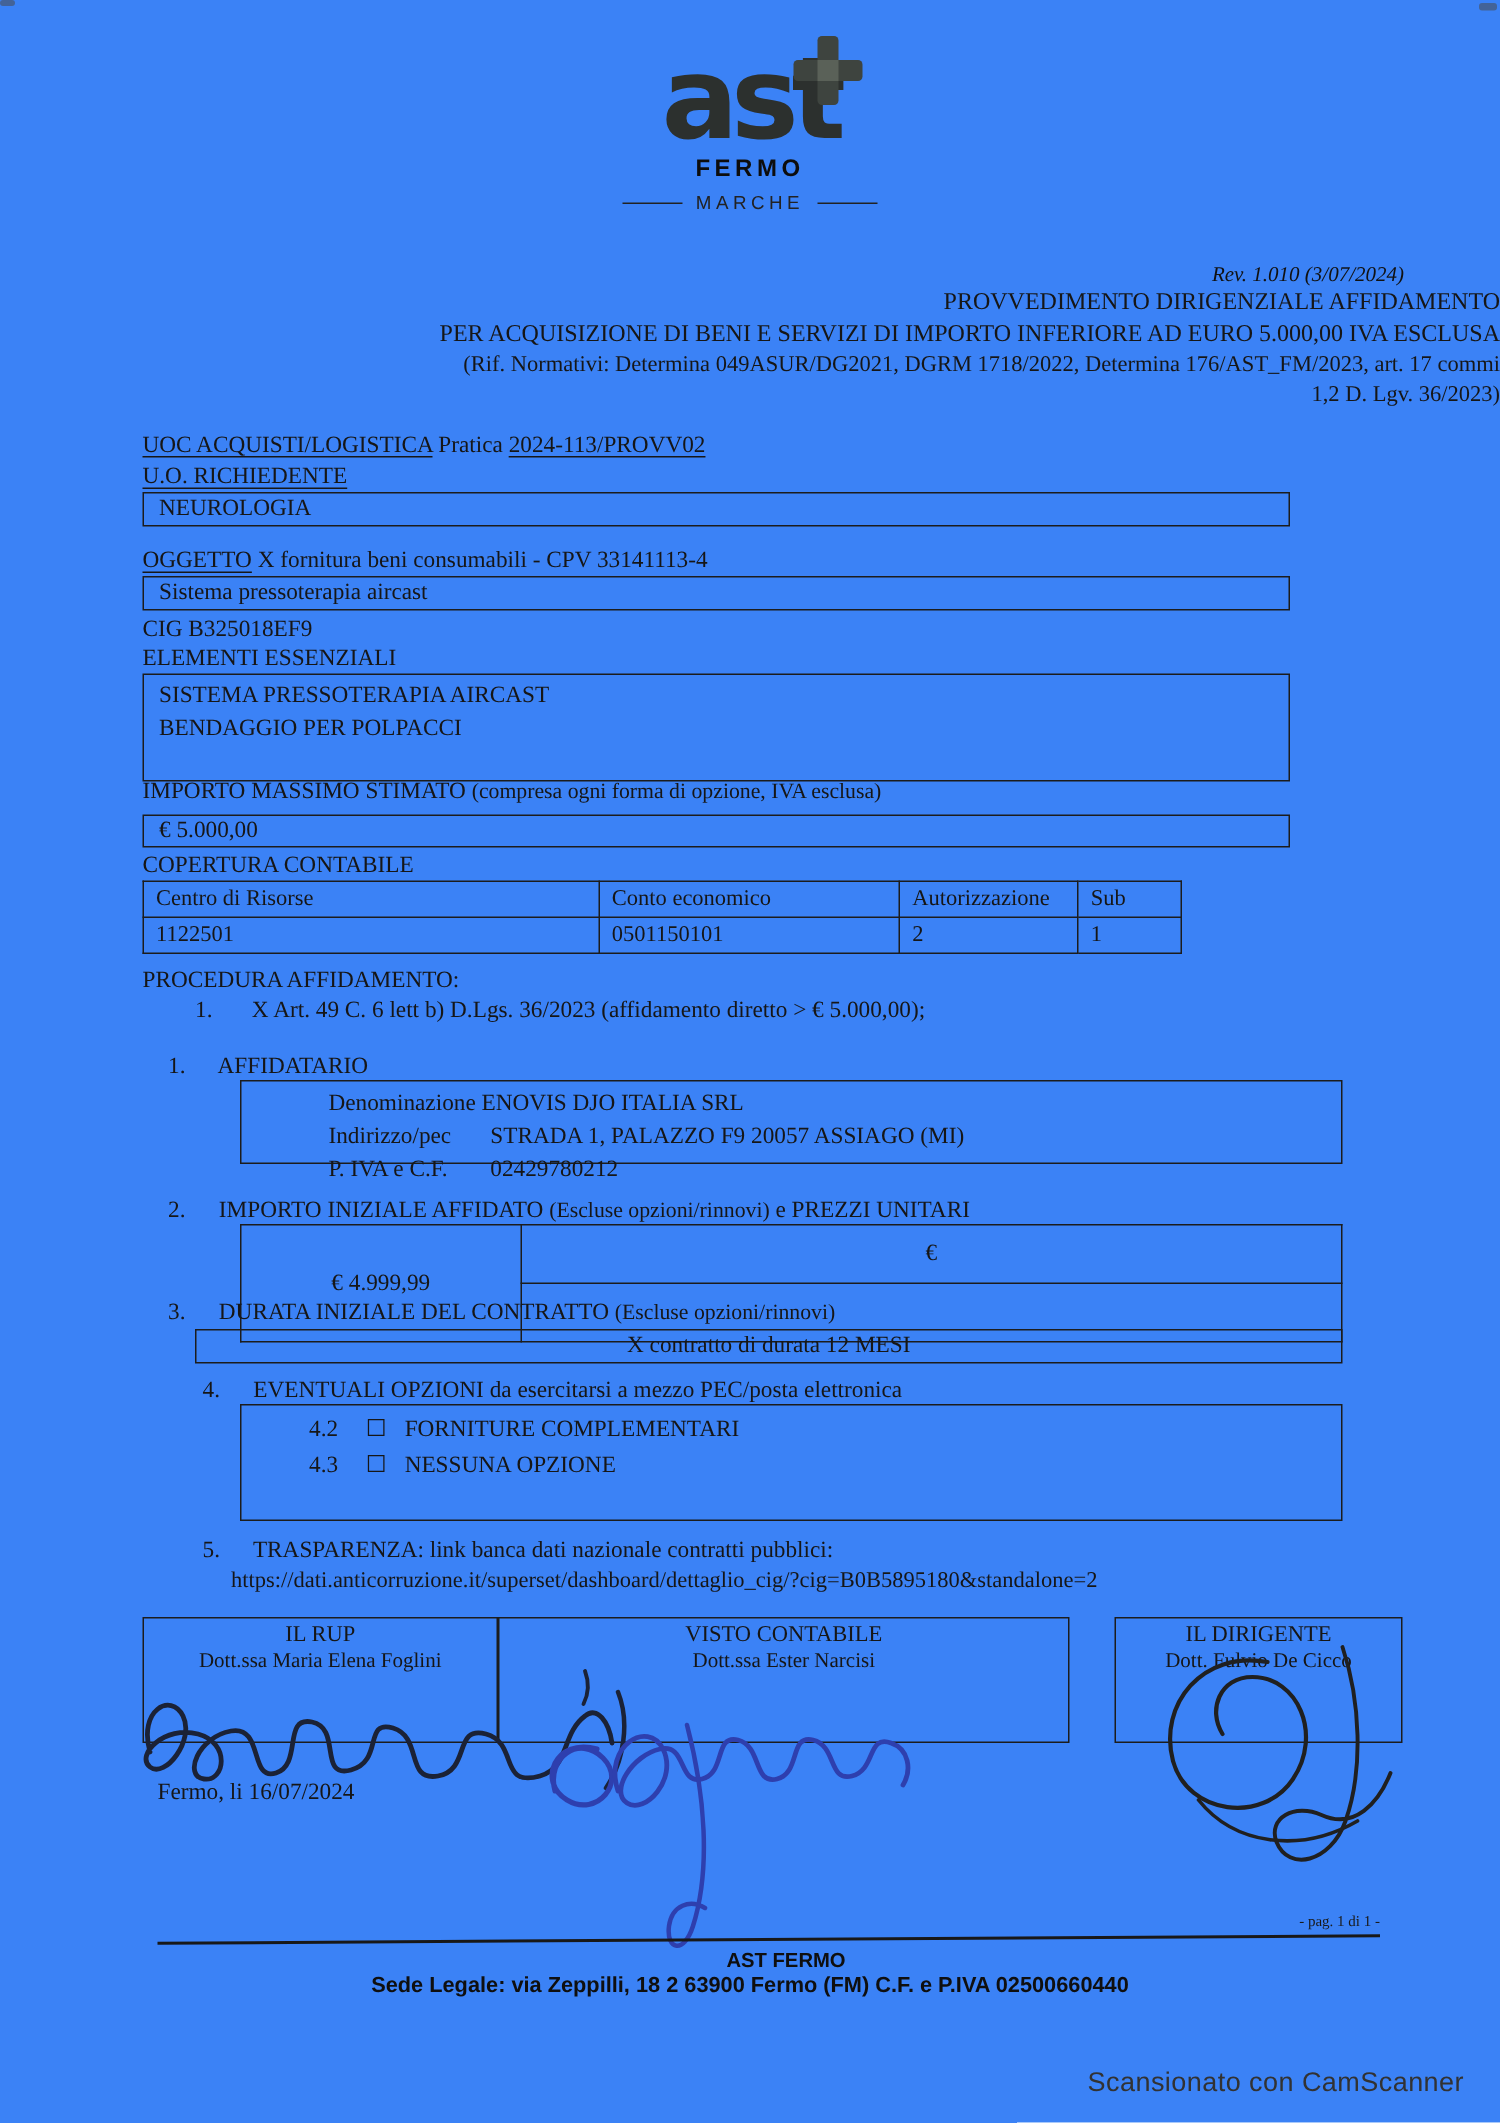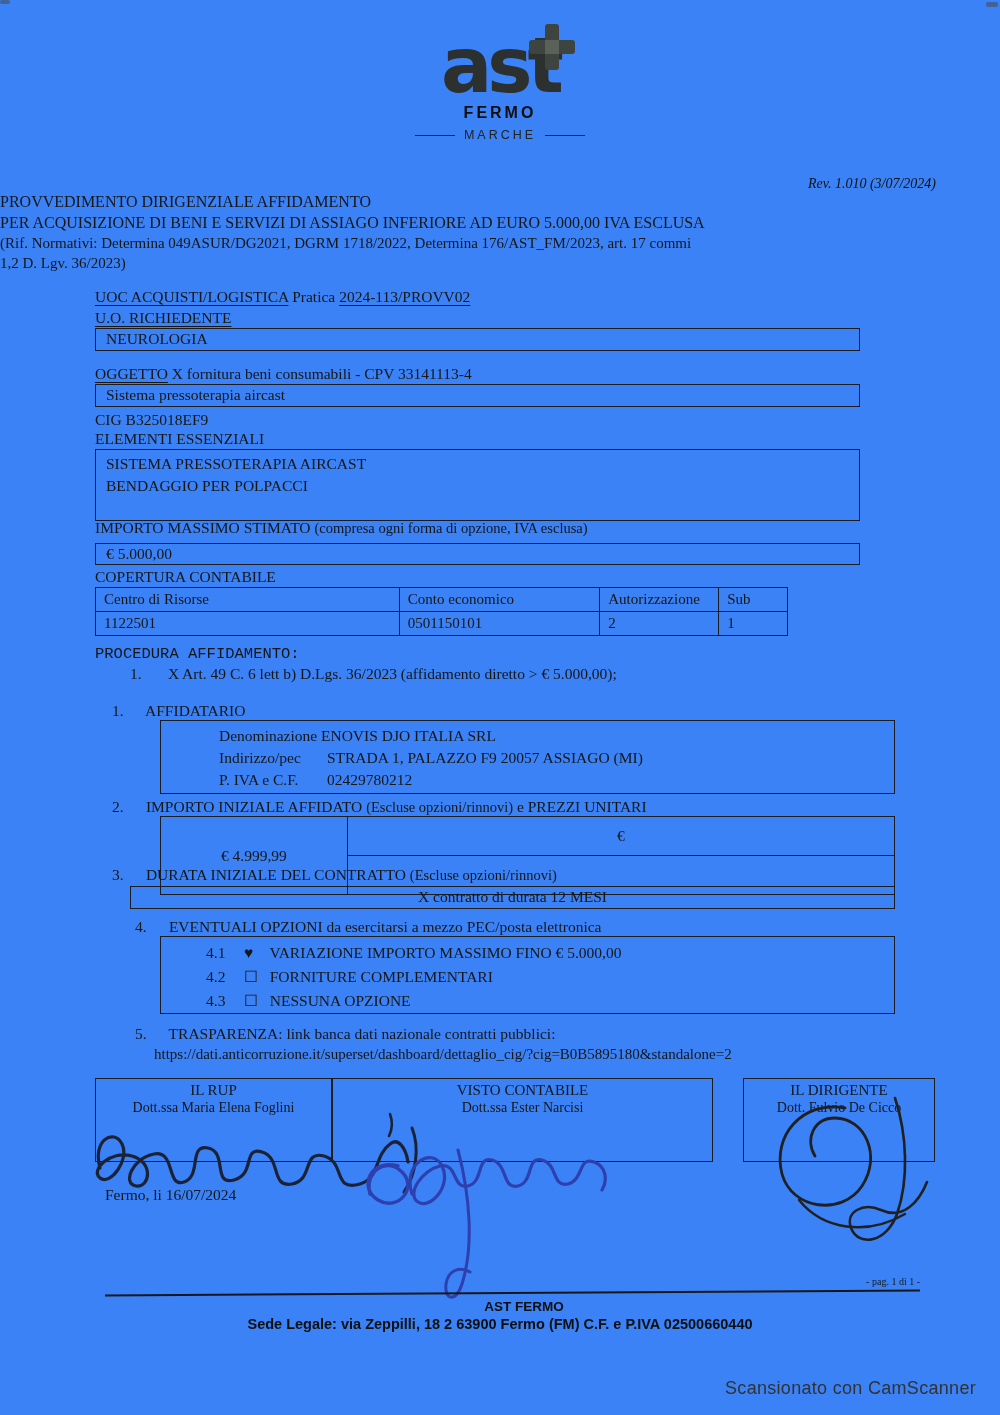--- a/index.html
+++ b/index.html
@@ -16,21 +16,21 @@
   .logo-plus .bar-h{position:absolute;top:16px;left:0;height:14px;width:46px;background:#3e443f;border-radius:3px;}
   .logo-plus .core{position:absolute;left:16px;top:16px;width:14px;height:14px;background:#5a6158;}
   .logo-fermo{font-family:"Liberation Sans", sans-serif;font-weight:bold;font-size:16px;
               letter-spacing:3px;color:#0d0d0d;margin-top:0px;}
   .logo-marche{display:flex;align-items:center;justify-content:center;gap:9px;margin-top:6px;
                font-family:"Liberation Sans", sans-serif;font-size:12.5px;letter-spacing:3px;color:#222;}
   .logo-marche .rule{width:40px;border-top:1.6px solid #222;}
 
   
   .rev{top:176px;right:64px;font-style:italic;font-size:14px;color:#111;}
-  .titles{top:192px;left:0;width:100%;text-align:left;}
+  .titles{top:192px;left:0;width:100%;text-align:right;}
   .titles .t1{font-size:16px;line-height:20.5px;}
   .titles .t2{font-size:16px;line-height:20.5px;}
   .titles .t3{font-size:15px;line-height:20px;}
   .titles .t4{font-size:15px;line-height:20px;}
 
   .u{text-decoration:underline;text-underline-offset:2.5px;}
 
   .line{font-size:15.5px;}
   .box{border:1.6px solid #1c1c1c;background:transparent;font-size:15.5px;}
 
@@ -98,21 +98,21 @@
       <span class="rule"></span>
       <span>MARCHE</span>
       <span class="rule"></span>
     </div>
   </div>
 
   <div class="abs rev">Rev. 1.010 (3/07/2024)</div>
 
   <div class="abs titles">
     <div class="t1">PROVVEDIMENTO DIRIGENZIALE AFFIDAMENTO</div>
-    <div class="t2">PER ACQUISIZIONE DI BENI E SERVIZI DI ASSIAGO INFERIORE AD EURO 5.000,00 IVA ESCLUSA</div>
+    <div class="t2">PER ACQUISIZIONE DI BENI E SERVIZI DI IMPORTO INFERIORE AD EURO 5.000,00 IVA ESCLUSA</div>
     <div class="t3">(Rif. Normativi: Determina 049ASUR/DG2021, DGRM 1718/2022, Determina 176/AST_FM/2023, art. 17 commi</div>
     <div class="t4">1,2 D. Lgv. 36/2023)</div>
   </div>
 
   <div class="abs line" style="top:288px;left:95px;">
     <span class="u">UOC ACQUISTI/LOGISTICA</span>
     <span>Pratica</span>
     <span class="u">2024-113/PROVV02</span>
   </div>
   <div class="abs line u" style="top:309px;left:95px;">U.O. RICHIEDENTE</div>
@@ -153,31 +153,31 @@
     </tr>
     <tr>
       <td>1122501</td>
       <td>0501150101</td>
       <td>2</td>
       <td>1</td>
     </tr>
   </tbody>
     </table>
 
-  <div class="abs line" style="top:645px;left:95px;font-family:Liberation Mono, monospace;">PROCEDURA AFFIDAMENTO:</div>
+  <div class="abs line" style="top:645px;left:95px;">PROCEDURA AFFIDAMENTO:</div>
   <div class="abs numline" style="top:665px;left:130px;">
     <span class="num">1.</span>
     <span>X Art. 49 C. 6 lett b) D.Lgs. 36/2023 (affidamento diretto &gt; € 5.000,00);</span>
   </div>
 
   <div class="abs numline" style="top:702px;left:112px;">
     <span class="sec-num">1.</span>
     <span>AFFIDATARIO</span>
   </div>
-  <div class="abs box" style="top:720px;left:160px;width:735px;height:74px;padding:4px 10px 4px 58px;box-sizing:border-box;line-height:22px;">
+  <div class="abs box" style="top:720px;left:160px;width:735px;height:56px;padding:4px 10px 4px 58px;box-sizing:border-box;line-height:22px;">
     <div>
       <span>Denominazione</span>
       <span>ENOVIS DJO ITALIA SRL</span>
     </div>
     <div>
       <span style="display:inline-block;width:104px;">Indirizzo/pec</span>
       <span>STRADA 1, PALAZZO F9  20057 ASSIAGO (MI)</span>
     </div>
     <div>
       <span style="display:inline-block;width:104px;">P. IVA e C.F.</span>
@@ -211,25 +211,20 @@
   <div class="abs box" style="top:886px;left:130px;width:765px;height:23px;text-align:center;padding:1px 0;box-sizing:border-box;">
     <span>X contratto di durata 12 MESI</span>
   </div>
 
   <div class="abs numline" style="top:918px;left:135px;">
     <span class="sec-num">4.</span>
     <span>EVENTUALI OPZIONI</span>
     <span>da esercitarsi a mezzo PEC/posta elettronica</span>
   </div>
   <div class="abs box" style="top:936px;left:160px;width:735px;height:78px;padding:4px 10px 4px 45px;box-sizing:border-box;">
-    <div class="opt-row">
-      <span class="onum">4.1</span>
-      <span class="omark">♥</span>
-      <span>VARIAZIONE IMPORTO MASSIMO FINO € 5.000,00</span>
-    </div>
     <div class="opt-row">
       <span class="onum">4.2</span>
       <span class="omark">☐</span>
       <span>FORNITURE COMPLEMENTARI</span>
     </div>
     <div class="opt-row">
       <span class="onum">4.3</span>
       <span class="omark">☐</span>
       <span>NESSUNA OPZIONE</span>
     </div>

